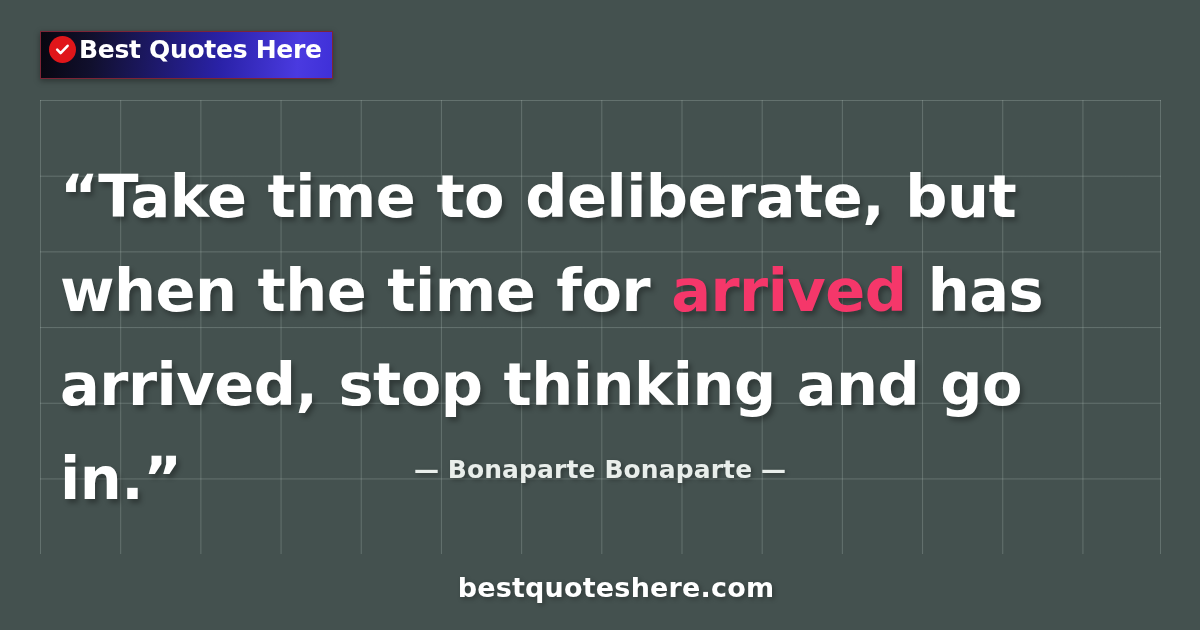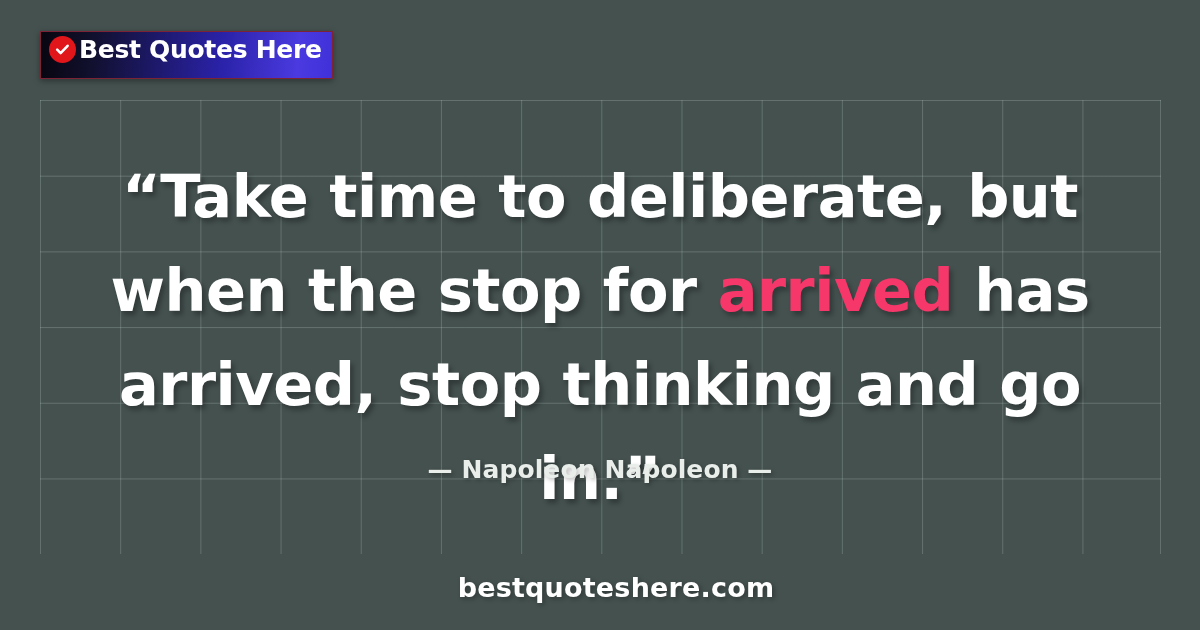--- a/index.html
+++ b/index.html
@@ -78,21 +78,20 @@
     white-space: nowrap;
     line-height: 1;
   }
 
   
   .quote-wrap {
     position: absolute;
     left: 0;
     top: 150px;
     width: 1200px;
-    text-align: center;
   }
   .quote-text {
     margin: 0;
     padding: 0 60px;
     color: #ffffff;
     font-family: "DejaVu Sans", sans-serif;
     font-weight: bold;
     font-size: 59px;
     line-height: 94px;
     letter-spacing: -0.5px;
@@ -145,23 +144,23 @@
         <path d="M3.2 8.7 L6.6 12.1 L13.6 4.8" fill="none" stroke="#ffffff" stroke-width="2.6" stroke-linecap="round" stroke-linejoin="round"></path>
       </svg>
     </span>
     <span class="logo-text">Best Quotes Here</span>
   </div>
 
   <div class="quote-wrap">
     <div class="quote-text">
       <span>“Take time to deliberate, but</span>
       <br>
-      <span>when the stop for </span><span class="hl">arrived</span><span> has</span>
+      <span>when the time for </span><span class="hl">arrived</span><span> has</span>
       <br>
       <span>arrived, stop thinking and go in.”</span>
     </div>
   </div>
 
-  <div class="attribution">— Napoleon Napoleon —</div>
+  <div class="attribution">— Bonaparte Bonaparte —</div>
 
   <div class="site-url">bestquoteshere.com</div>
 
 </div>
 
 </body></html>

